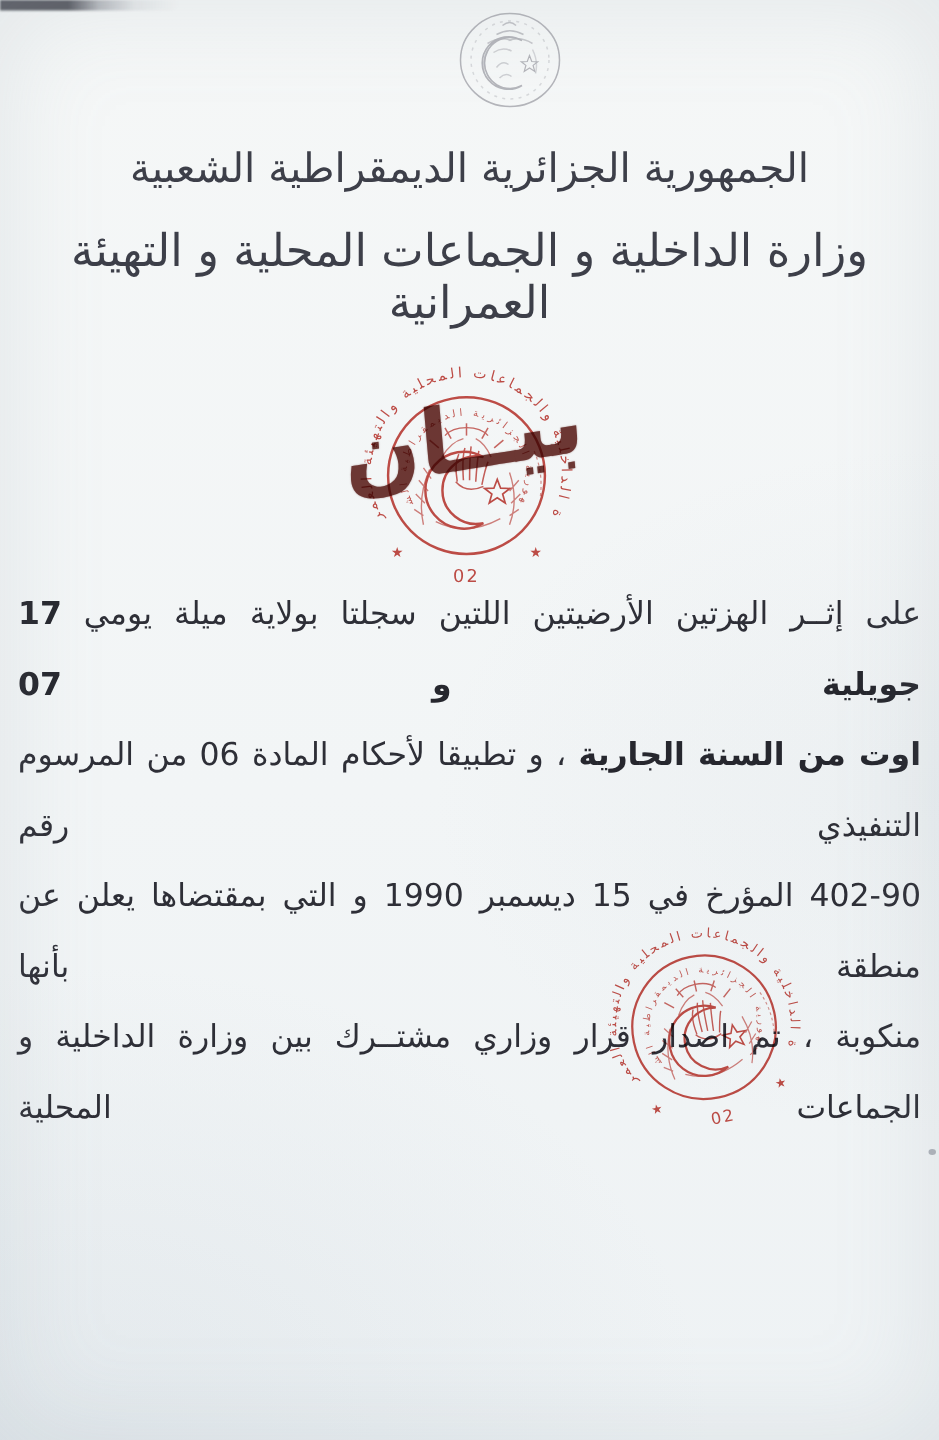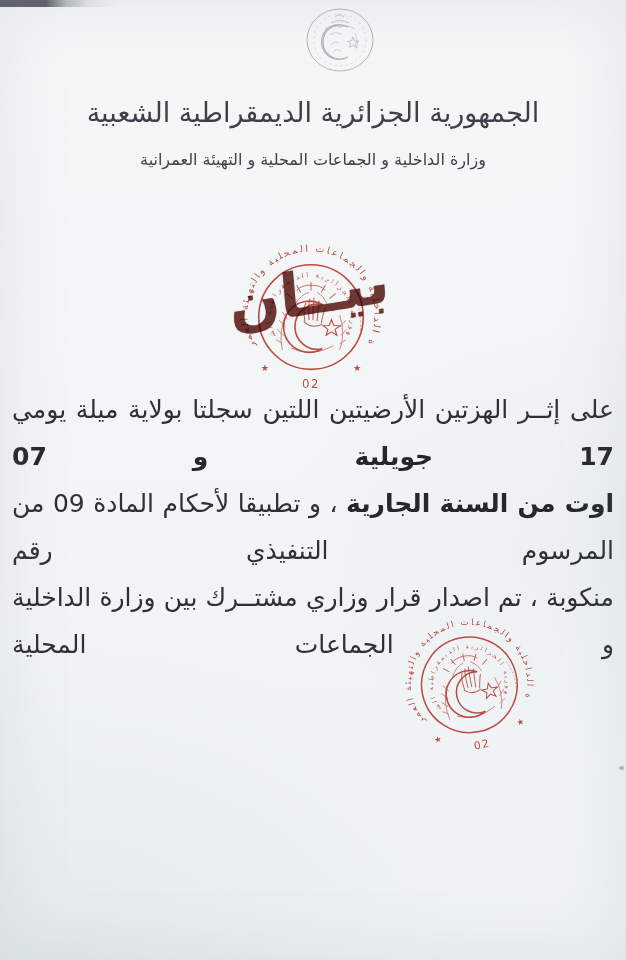--- a/index.html
+++ b/index.html
@@ -16,24 +16,24 @@
   .scan-streak{position:absolute;left:0;top:0;width:120px;height:7px;
     background:linear-gradient(90deg,rgba(40,42,52,.75) 0 38%,rgba(70,74,88,.35) 55%,rgba(120,126,140,.12) 75%,transparent);
     filter:blur(.6px);border-bottom-right-radius:6px;}
   .speck{position:absolute;right:2px;top:766px;width:5px;height:4px;border-radius:50%;
     background:rgba(110,115,128,.5);filter:blur(.5px);}
 
   .emblem-top{position:absolute;left:301px;top:5px;width:78px;height:72px;opacity:.72;}
 
   .hdr{position:absolute;left:0;width:100%;text-align:center;direction:rtl;color:#3d3f49;}
   .hdr1{top:97px;font-size:27px;letter-spacing:.5px;}
-  .hdr2{top:150px;font-size:16px;}
+  .hdr2{top:150px;font-size:30px;}
 
   .body-text{position:absolute;left:12px;top:386px;width:602px;direction:rtl;
-    color:#2e2f37;font-size:25px;line-height:47px;}
+    color:#2e2f37;font-size:21px;line-height:47px;}
   .line{text-align:justify;text-align-last:justify;}
   .line.last{text-align:justify;text-align-last:auto;}
   .b{font-weight:700;color:#26272e;}
 
   .stamp{position:absolute;mix-blend-mode:multiply;opacity:.93;}
   .stamp-mid{left:229px;top:233px;width:164px;height:164px;}
   .stamp-bot{left:394px;top:608px;width:150px;height:150px;transform:rotate(-12deg);}
 
   .handwriting{position:absolute;left:224px;top:258px;width:170px;
     direction:rtl;text-align:center;
@@ -107,21 +107,22 @@
     <path d="M 28,30 Q 34,26 40,29 M 30,40 Q 34,35 38,38 M 32,47 Q 36,43 40,46" opacity=".6"></path>
     <path d="M 22,44 Q 20,36 24,28 M 56,44 Q 58,36 54,28" opacity=".5"></path>
   </g>
 </svg>
 
 <div class="hdr hdr1">الجمهورية الجزائرية الديمقراطية الشعبية</div>
 <div class="hdr hdr2">وزارة الداخلية و الجماعات المحلية و التهيئة العمرانية</div>
 
 <div class="body-text">
   <div class="line"><span>على إثــر الهزتين الأرضيتين اللتين سجلتا بولاية ميلة يومي </span><span class="b">17 جويلية و 07</span></div>
-  <div class="line"><span class="b">اوت من السنة الجارية</span><span> ، و تطبيقا لأحكام المادة 09 من المرسوم التنفيذي رقم</span></div>
+  <div class="line"><span class="b">اوت من السنة الجارية</span><span> ، و تطبيقا لأحكام المادة 06 من المرسوم التنفيذي رقم</span></div>
+  <div class="line"><span>402-90 المؤرخ في 15 ديسمبر 1990  و التي بمقتضاها يعلن عن منطقة بأنها</span></div>
   <div class="line"><span>منكوبة ، تم اصدار قرار وزاري مشتــرك بين وزارة الداخلية و الجماعات المحلية</span></div>
 </div>
 
 <svg class="stamp stamp-mid" viewBox="0 0 160 160">
   <use href="#stamp-art"></use>
 </svg>
 
 <div class="handwriting">بيــان</div>
 
 <svg class="stamp stamp-bot" viewBox="0 0 160 160">

